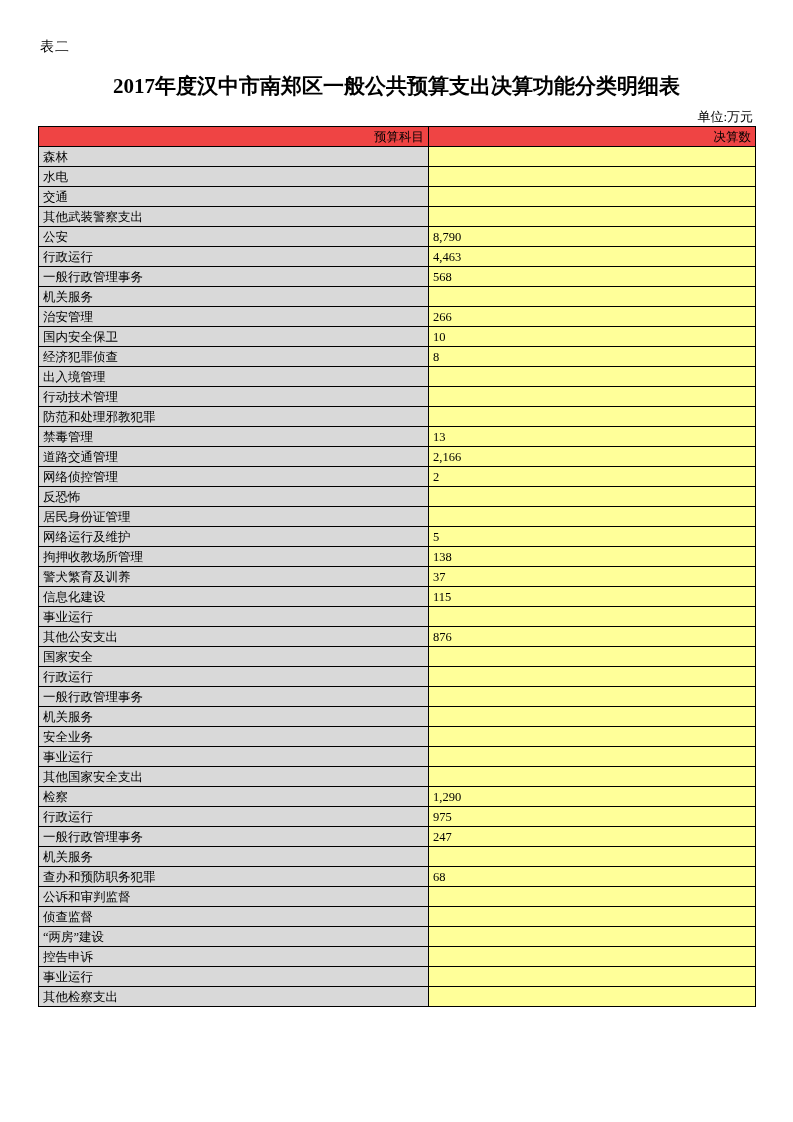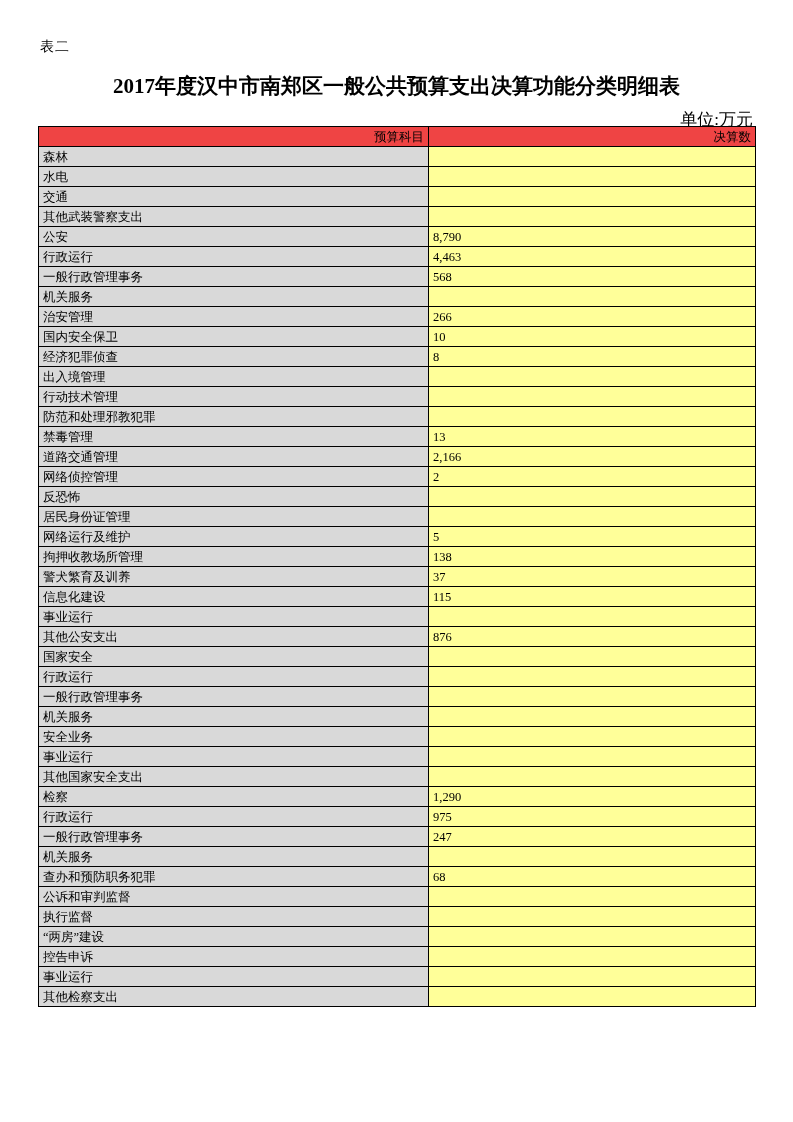--- a/index.html
+++ b/index.html
@@ -37,21 +37,21 @@
     text-align: center;
     font-size: 21px;
     font-weight: bold;
     font-family: "Liberation Serif", "DejaVu Serif", serif;
     letter-spacing: 0px;
   }
   .unit-line {
     position: absolute;
     right: 40px;
     top: 108px;
-    font-size: 17px;
+    font-size: 13px;
   }
   table.budget {
     position: absolute;
     left: 38px;
     top: 126px;
     width: 717px;
     border-collapse: collapse;
     table-layout: fixed;
   }
   table.budget td, table.budget th {
@@ -255,21 +255,21 @@
         </tr>
         <tr>
           <td class="item lvl2">查办和预防职务犯罪</td>
           <td class="val">68</td>
         </tr>
         <tr>
           <td class="item lvl2">公诉和审判监督</td>
           <td class="val"></td>
         </tr>
         <tr>
-          <td class="item lvl2">执行监督</td>
+          <td class="item lvl2">侦查监督</td>
           <td class="val"></td>
         </tr>
         <tr>
           <td class="item lvl2">“两房”建设</td>
           <td class="val"></td>
         </tr>
         <tr>
           <td class="item lvl2">控告申诉</td>
           <td class="val"></td>
         </tr>

